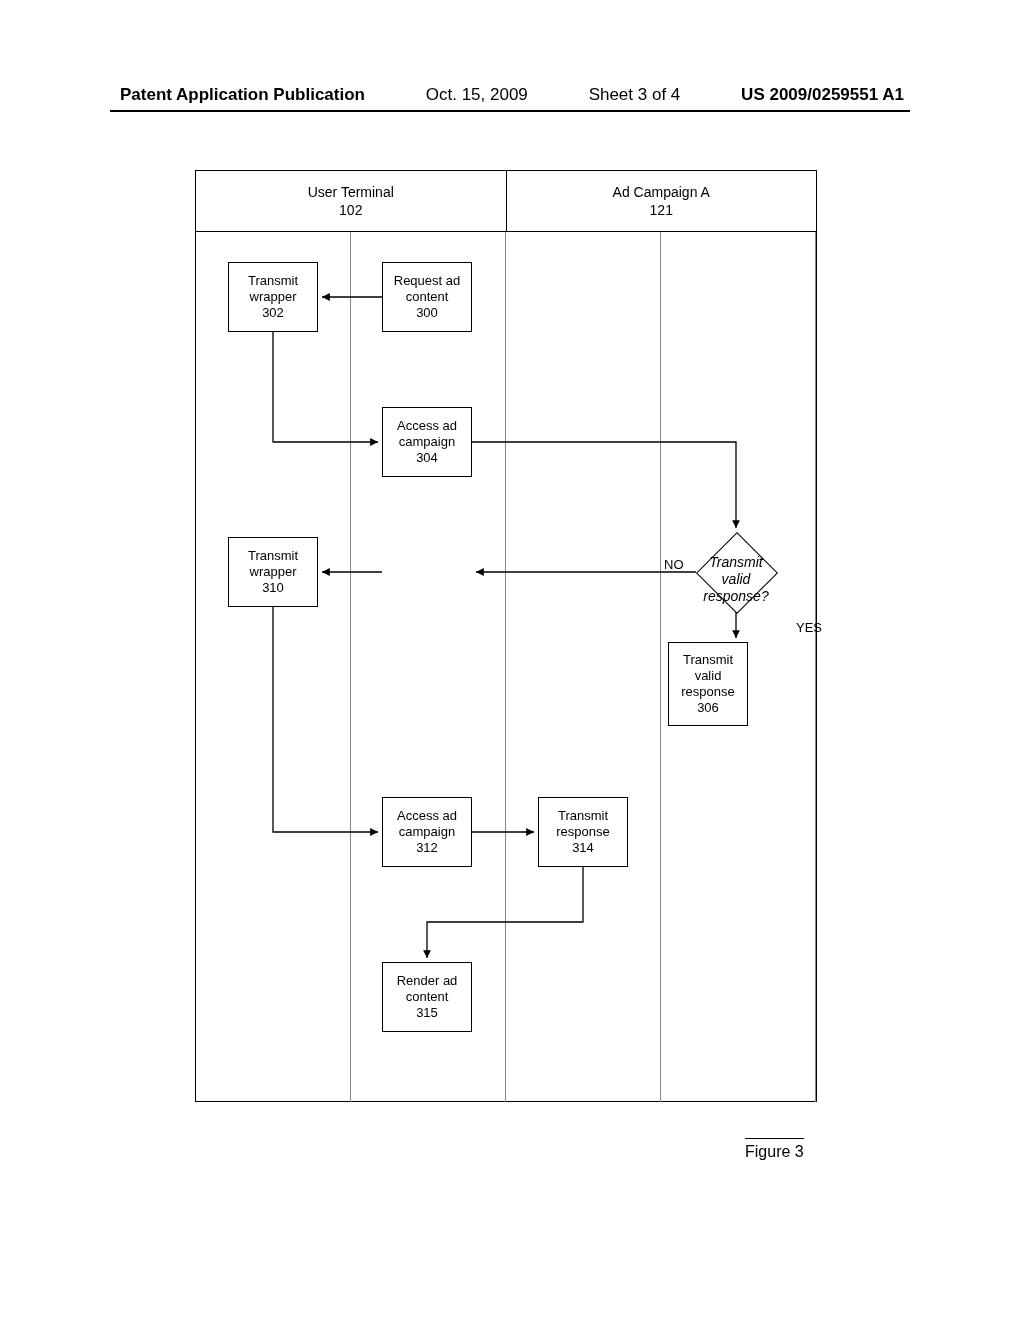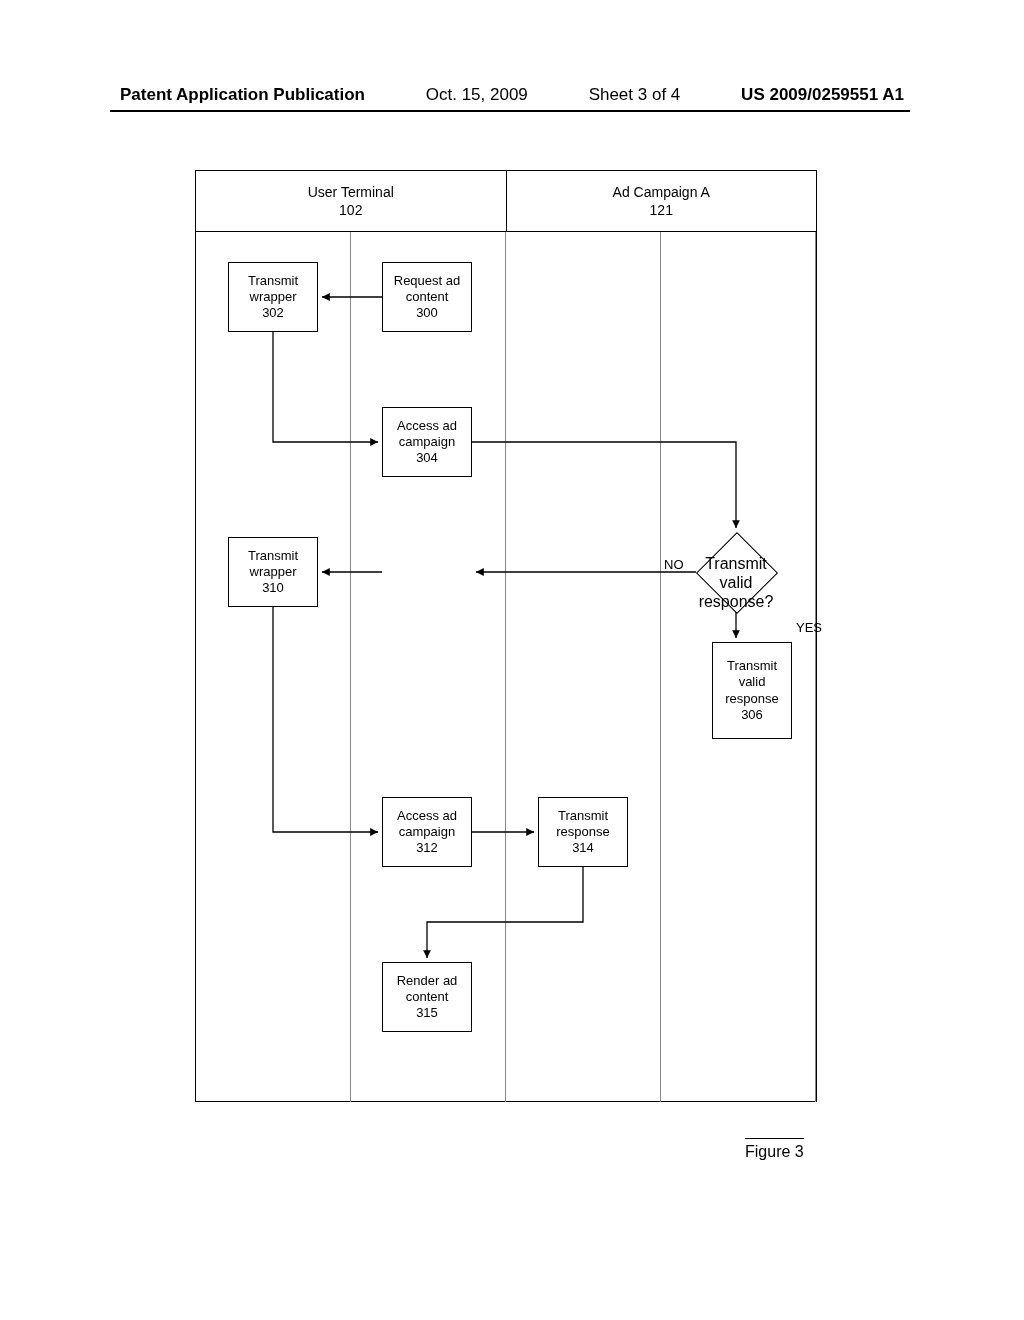--- a/index.html
+++ b/index.html
@@ -95,22 +95,23 @@
     top: 12px;
     left: 12px;
     background: #fff;
   }
   .diamond-label {
     position: absolute;
     width: 80px;
     top: 22px;
     left: 0;
     text-align: center;
-    font-size: 16px;
+    font-size: 14px;
     line-height: 1.2;
+    font-style: italic;
   }
   .small-label {
     position: absolute;
     font-size: 13px;
     margin-left: 48px;
   }
   .fig-label {
     position: absolute;
     top: 1090px;
     left: 745px;
@@ -171,21 +172,21 @@
       <span>304</span>
     </div>
 
     <div class="diamond-wrap" style="left:500px; top:300px;">
       <div class="diamond"></div>
       <div class="diamond-label">Transmit valid response?</div>
     </div>
     <div class="small-label" style="left:552px; top:388px;">YES</div>
     <div class="small-label" style="left:420px; top:325px;">NO</div>
 
-    <div class="box" style="left:516px; top:410px; width:80px; height:97px;">
+    <div class="box" style="left:472px; top:410px; width:80px; height:84px;">
       <span>Transmit valid response</span>
       <span>306</span>
     </div>
 
     <div class="box" style="left:32px; top:305px; width:90px; height:70px;">
       <span>Transmit wrapper</span>
       <span>310</span>
     </div>
 
     <div class="box" style="left:186px; top:565px; width:90px; height:70px;">

